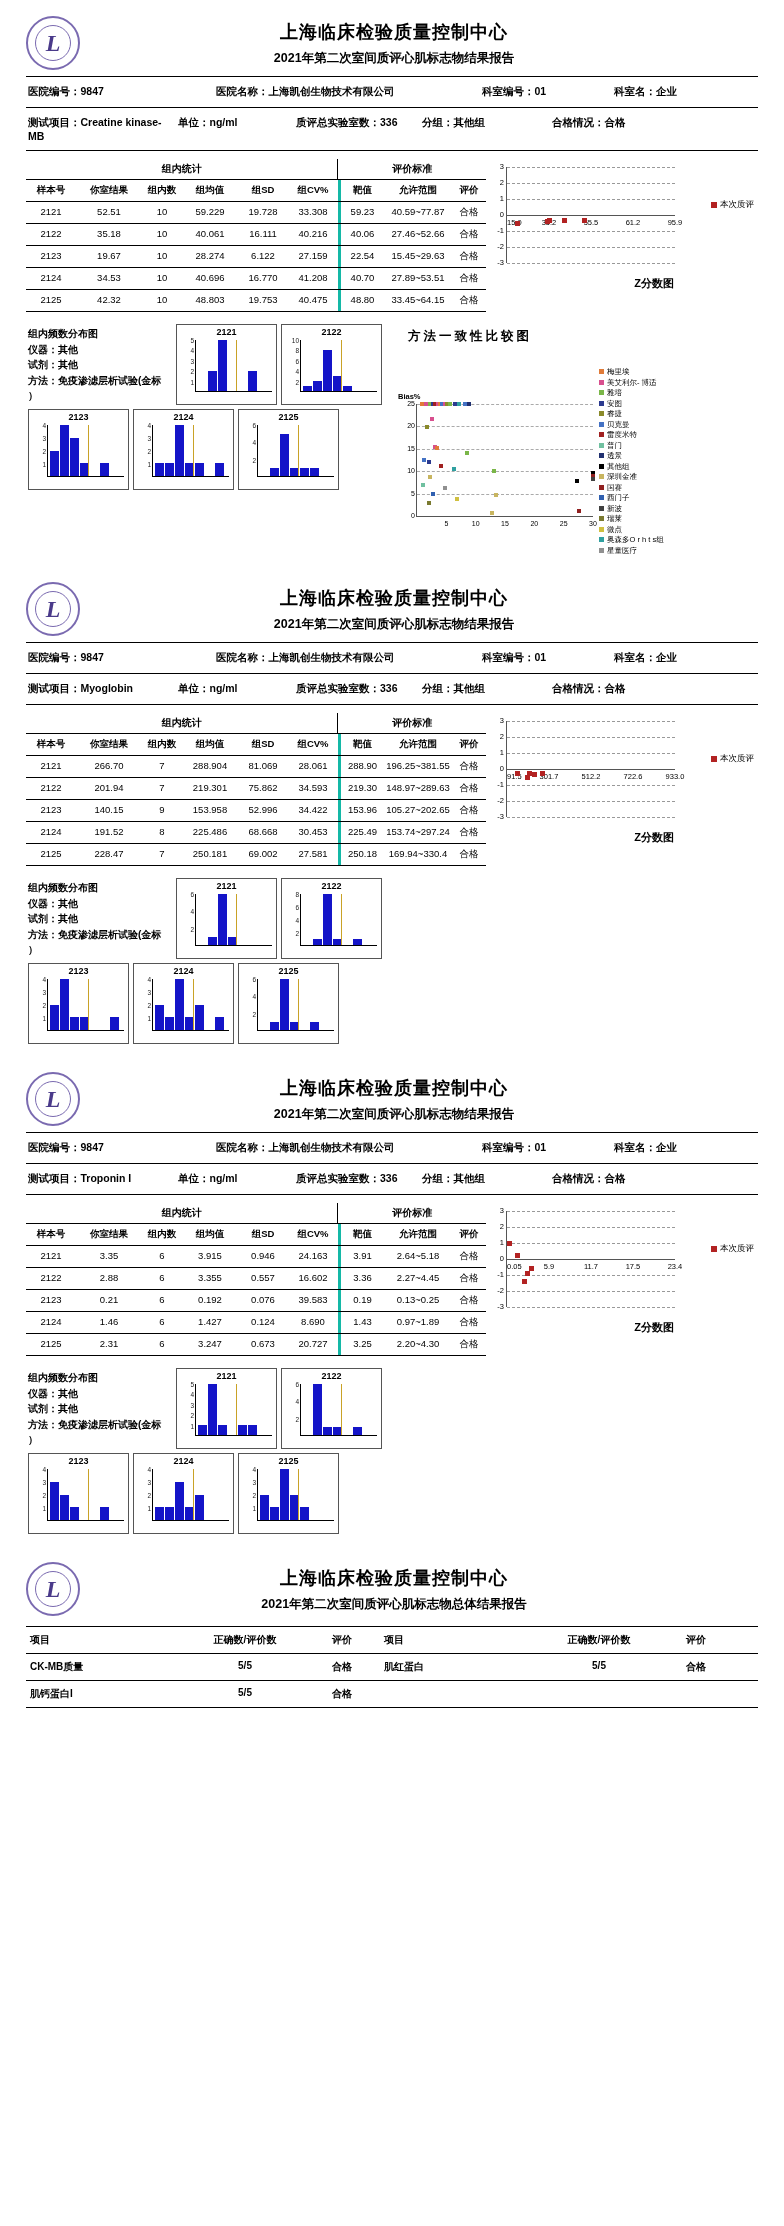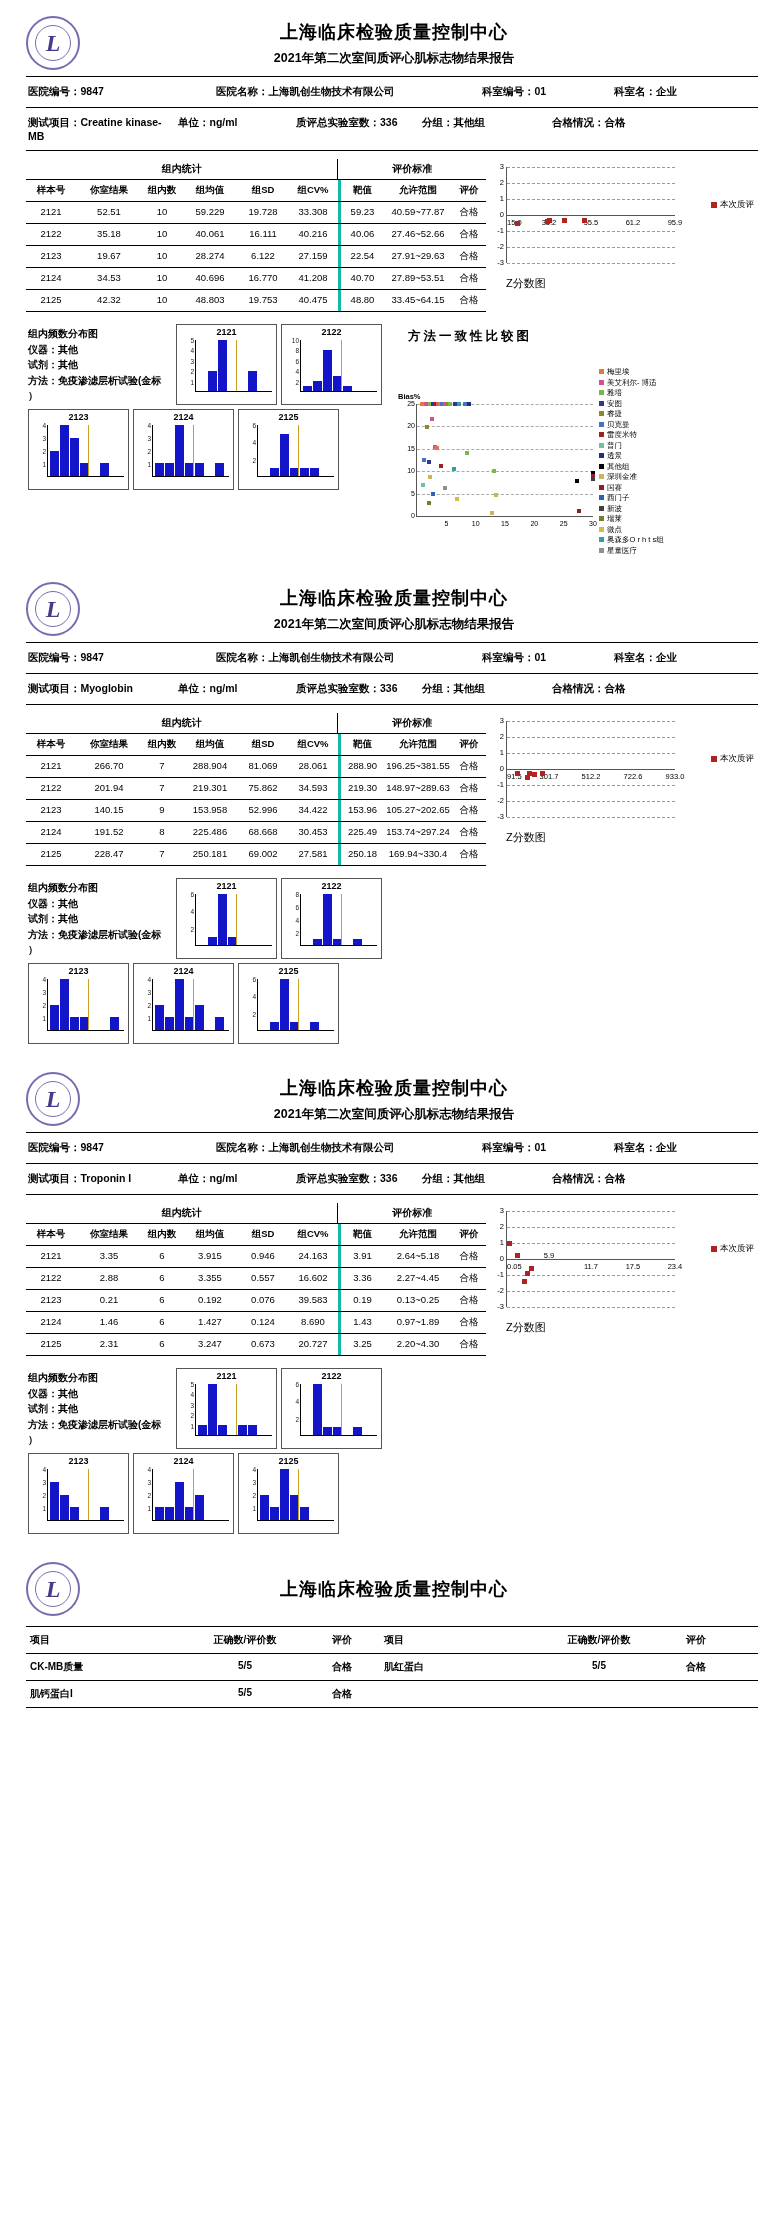--- a/index.html
+++ b/index.html
@@ -38,21 +38,21 @@
   .zchart{position:relative;width:266px;padding-top:8px;margin-left:2px;}
   .z-plot{position:relative;height:96px;width:168px;margin-left:18px;border-left:1px solid #555;}
   .zline{position:absolute;left:0;right:0;border-top:1px dashed #999;}
   .zline.solid{border-top:1px solid #555;}
   .zlab{position:absolute;left:-15px;width:12px;text-align:right;font-size:7.5px;}
   .zxlab{position:absolute;font-size:7.5px;transform:translateX(-50%);white-space:nowrap;}
   .zpt{position:absolute;width:5px;height:5px;background:#b22222;}
   .z-legend{position:absolute;right:0px;top:40px;display:flex;align-items:center;gap:3px;
             font-size:8.5px;}
   .z-marker{width:6px;height:6px;background:#b22222;flex:none;}
-  .z-title{width:168px;margin-left:18px;text-align:left;font-weight:normal;font-size:11px;margin-top:13px;}
+  .z-title{width:168px;margin-left:18px;text-align:right;font-weight:bold;font-size:11px;margin-top:13px;}
   
   .hist-section{display:flex;margin-top:10px;align-items:flex-start;}
   .hist-flow{display:flex;flex-wrap:wrap;width:360px;}
   .hist-meta{width:148px;box-sizing:border-box;padding:4px 6px 0 2px;font-size:10px;font-weight:bold;line-height:1.55;}
   .pre{white-space:pre-line;}
   .mini{width:101px;border:1px solid #555;margin:2px;padding:2px 4px 3px;box-sizing:border-box;background:#fff;}
   .mini-title{text-align:center;font-size:9px;font-weight:bold;}
   .mini-plot{position:relative;height:52px;margin-left:14px;margin-top:3px;
              border-left:1px solid #000;border-bottom:1px solid #000;
              display:flex;align-items:flex-end;gap:1px;padding:0 2px;box-sizing:border-box;}
@@ -157,21 +157,21 @@
               <div class="tc c8">合格</div>
             </div>
             <div class="trow">
               <div class="tc c0">2123</div>
               <div class="tc c1">19.67</div>
               <div class="tc c2">10</div>
               <div class="tc c3">28.274</div>
               <div class="tc c4">6.122</div>
               <div class="tc c5">27.159</div>
               <div class="tc c6">22.54</div>
-              <div class="tc c7">27.91~29.63</div>
+              <div class="tc c7">15.45~29.63</div>
               <div class="tc c8">合格</div>
             </div>
             <div class="trow">
               <div class="tc c0">2124</div>
               <div class="tc c1">34.53</div>
               <div class="tc c2">10</div>
               <div class="tc c3">40.696</div>
               <div class="tc c4">16.770</div>
               <div class="tc c5">41.208</div>
               <div class="tc c6">40.70</div>
@@ -824,21 +824,21 @@
             <div class="zlab" style="top: 27px;">1</div>
             <div class="zline solid" style="top: 48px;"></div>
             <div class="zlab" style="top: 43px;">0</div>
             <div class="zline" style="top: 64px;"></div>
             <div class="zlab" style="top: 59px;">-1</div>
             <div class="zline" style="top: 80px;"></div>
             <div class="zlab" style="top: 75px;">-2</div>
             <div class="zline" style="top: 96px;"></div>
             <div class="zlab" style="top: 91px;">-3</div>
             <div class="zxlab" style="left: 0%; top: 51px; transform: translateX(0px);">0.05</div>
-            <div class="zxlab" style="left: 25%; top: 40px; text-align: right;">5.9</div>
+            <div class="zxlab" style="left: 25%; top: 51px; text-align: right;">5.9</div>
             <div class="zxlab" style="left: 50%; top: 51px;">11.7</div>
             <div class="zxlab" style="left: 75%; top: 51px;">17.5</div>
             <div class="zxlab" style="left: 100%; top: 51px;">23.4</div>
             <div class="zpt" style="left: calc(14% - 2px); top: 55.44px;"></div>
             <div class="zpt" style="left: calc(12% - 2px); top: 59.76px;"></div>
             <div class="zpt" style="left: calc(1% - 2px); top: 30px;"></div>
             <div class="zpt" style="left: calc(6% - 2px); top: 41.68px;"></div>
             <div class="zpt" style="left: calc(10% - 2px); top: 68.24px;"></div>
           </div>
         <div class="z-legend">
@@ -956,20 +956,21 @@
 
 <section class="page summary-page">
   <header class="page-head">
     <div class="seal">
       <div class="seal-inner">
         <span class="seal-l">L</span>
       </div>
     </div>
     <div class="titles">
       <div class="h1">上海临床检验质量控制中心</div>
+      <div class="h2">2021年第二次室间质评心肌标志物总体结果报告</div>
     </div>
   </header>
 
   <div class="sum-table">
     <div class="srow shead">
       <div class="scell sc0">项目</div>
       <div class="scell sc1">正确数/评价数</div>
       <div class="scell sc2">评价</div>
       <div class="scell sc3">项目</div>
       <div class="scell sc4">正确数/评价数</div>

